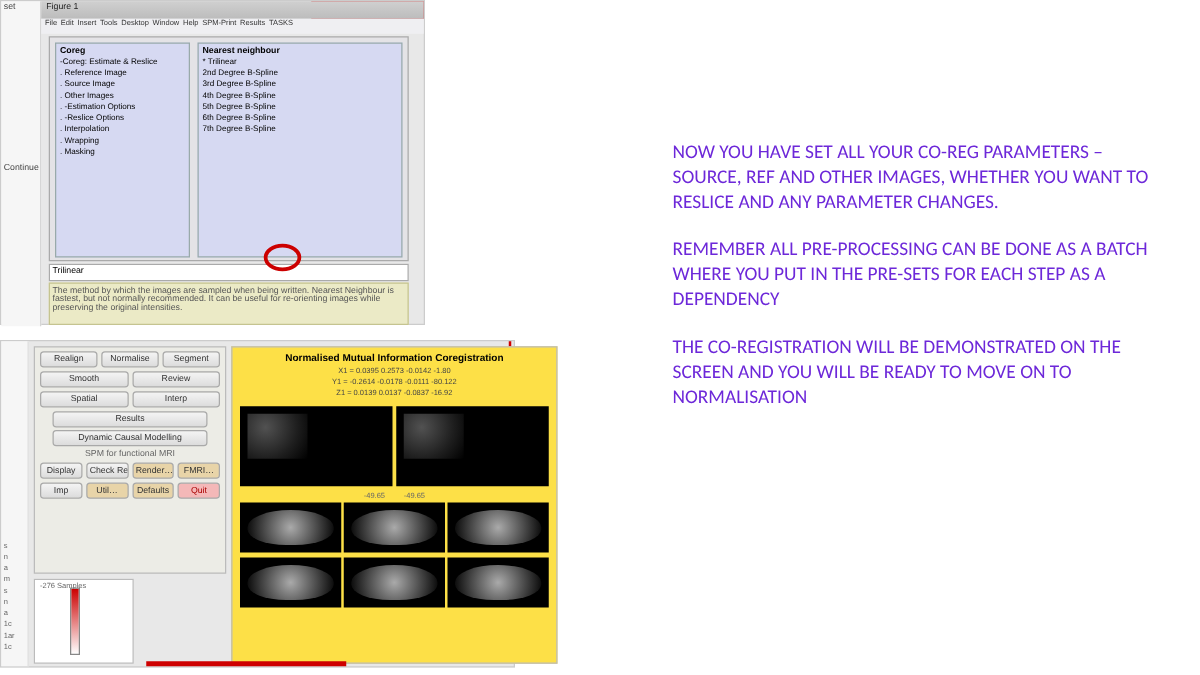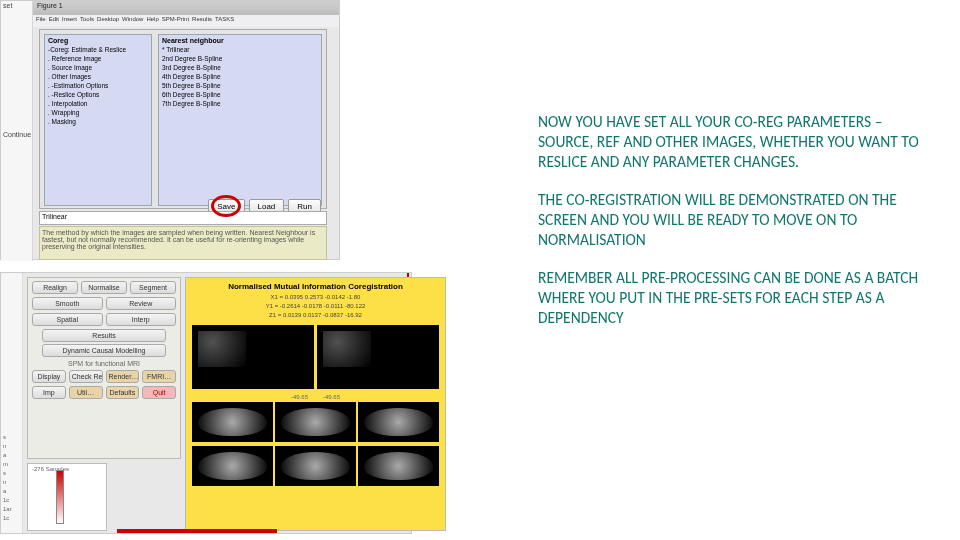--- a/index.html
+++ b/index.html
@@ -44,21 +44,21 @@
   .scan-cell { height: 64px; background: #000; position: relative; }
   .scan-cell.light::before { content:''; position:absolute; left:6px; top:6px; width:48px; height:36px; background: radial-gradient(circle at 30% 30%, #888, #333 60%, #000); opacity:0.6; }
   .brain-row { display:grid; grid-template-columns: 1fr 1fr 1fr; gap:2px; margin: 2px 6px 4px; }
   .brain-cell { height: 40px; background: #000; position:relative; }
   .brain-cell::before { content:''; position:absolute; inset:6px; background: radial-gradient(circle, #aaa, #555, #000); border-radius:50% 50% 45% 45%; }
   .axis-mid { text-align:center; font-size:6px; color:#666; margin: 2px 0; }
   .redbar-bot { position:absolute; right:2px; top:0; width:2px; height:14px; background:#ce0000; }
   .redstrip { position:absolute; left:116px; bottom:0; width:160px; height:4px; background:#ce0000; }
 
   
-  .instr { position: absolute; left: 538px; top: 112px; width: 400px; font-family: Calibri, Arial, sans-serif; font-size: 15.5px; line-height: 20px; color: #0f766e; }
+  .instr { position: absolute; left: 538px; top: 112px; width: 400px; font-family: Calibri, Arial, sans-serif; font-size: 15.5px; line-height: 20px; color: #6d28d9; }
   .instr p { margin-bottom: 18px; }
 </style>
 </head>
 <body>
 
 <div class="top-shot">
   <div class="redbar-top"></div>
   <div class="sidebar">
     <span class="side-btn">set</span>
     <span class="side-btn" style="margin-top:120px">Continue</span>
@@ -93,25 +93,20 @@
       <div class="hdr">Nearest neighbour</div>
       <div class="item">* Trilinear</div>
       <div class="item">2nd Degree B-Spline</div>
       <div class="item">3rd Degree B-Spline</div>
       <div class="item">4th Degree B-Spline</div>
       <div class="item">5th Degree B-Spline</div>
       <div class="item">6th Degree B-Spline</div>
       <div class="item">7th Degree B-Spline</div>
       <div class="item"></div>
     </div>
-  </div>
-  <div class="btn-row">
-    <button class="ui-btn">Save</button>
-    <button class="ui-btn">Load</button>
-    <button class="ui-btn">Run</button>
   </div>
   <div class="option-box">Trilinear</div>
   <div class="info-text">The method by which the images are sampled when being written. Nearest Neighbour is fastest, but not normally recommended. It can be useful for re-orienting images while preserving the original intensities.</div>
   <div class="circle"></div>
 </div>
 
 <div class="bot-shot">
   <div class="redbar-bot"></div>
   <div class="sidebar">
     <span>s</span>
@@ -184,15 +179,15 @@
       <div class="brain-cell"></div>
       <div class="brain-cell"></div>
       <div class="brain-cell"></div>
     </div>
   </div>
   <div class="redstrip"></div>
 </div>
 
 <div class="instr">
   <p>NOW YOU HAVE SET ALL YOUR CO-REG PARAMETERS – SOURCE, REF AND OTHER IMAGES, WHETHER YOU WANT TO RESLICE AND ANY PARAMETER CHANGES.</p>
+  <p>REMEMBER ALL PRE-PROCESSING CAN BE DONE AS A BATCH WHERE YOU PUT IN THE PRE-SETS FOR EACH STEP AS A DEPENDENCY</p>
   <p>THE CO-REGISTRATION WILL BE DEMONSTRATED ON THE SCREEN AND YOU WILL BE READY TO MOVE ON TO NORMALISATION</p>
-  <p>REMEMBER ALL PRE-PROCESSING CAN BE DONE AS A BATCH WHERE YOU PUT IN THE PRE-SETS FOR EACH STEP AS A DEPENDENCY</p>
 </div>
 
 </body></html>

